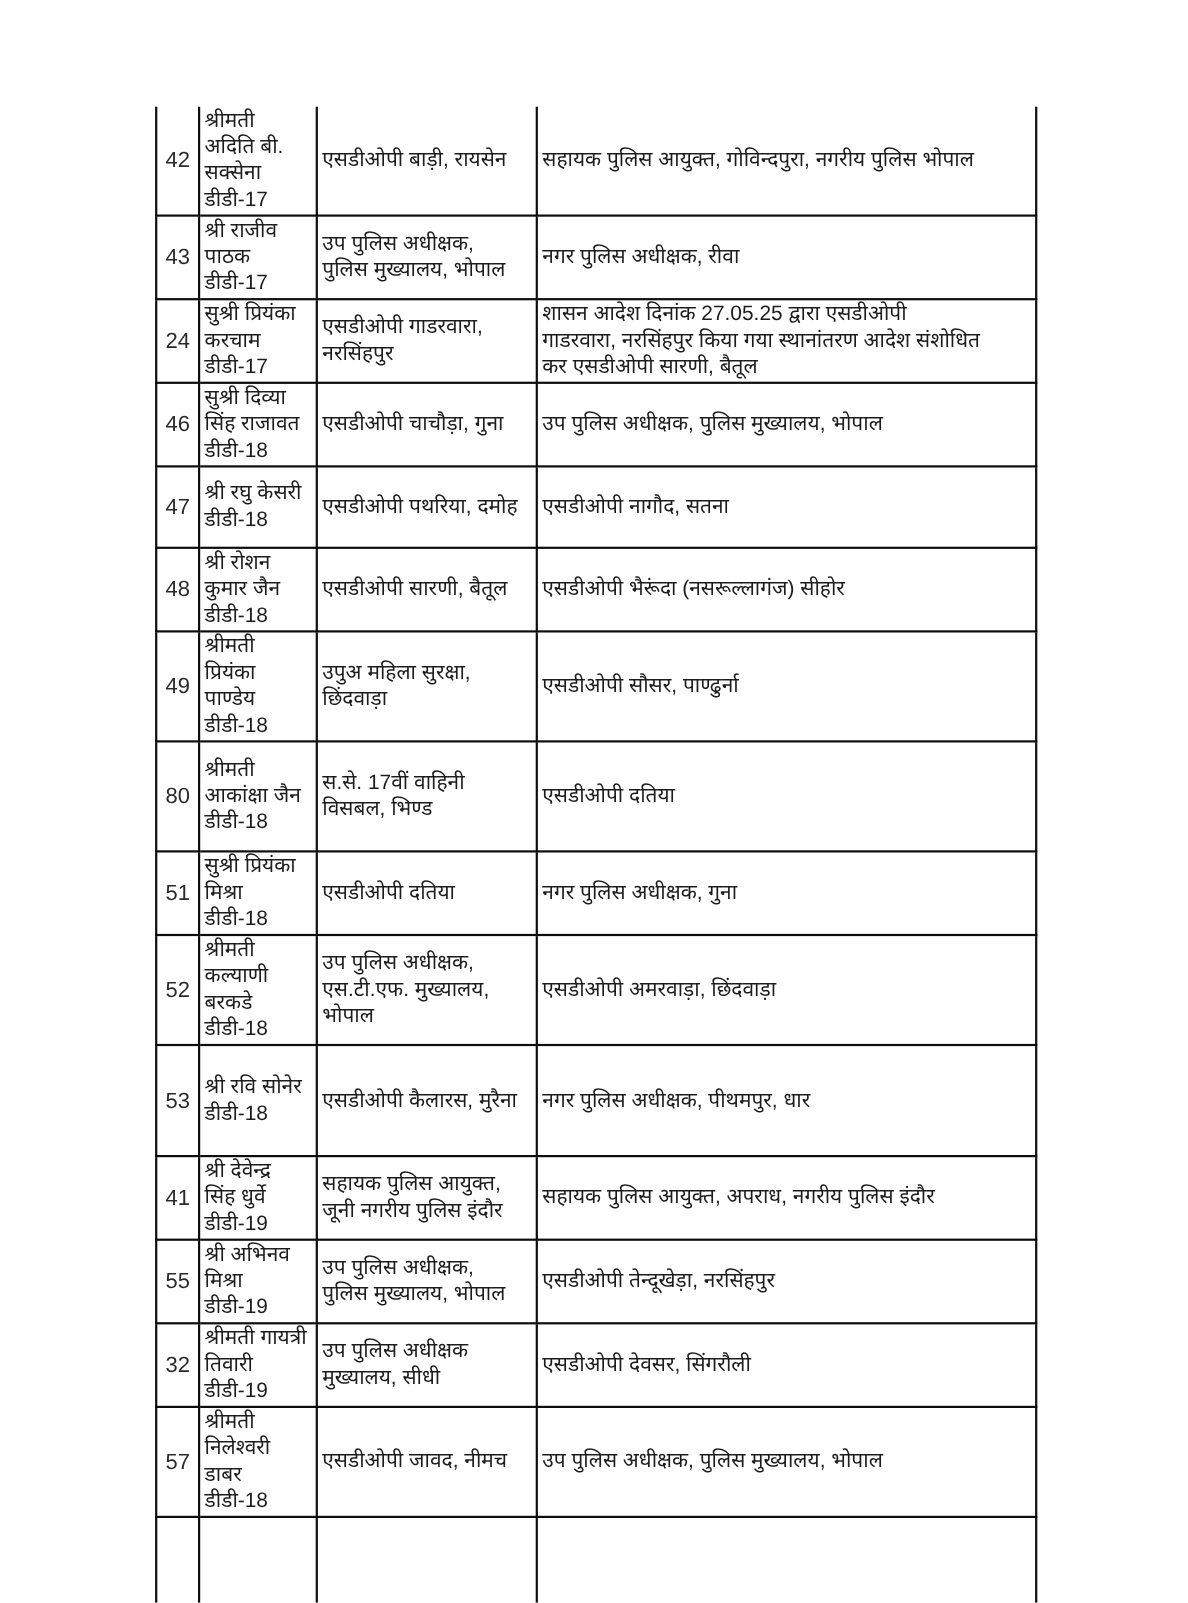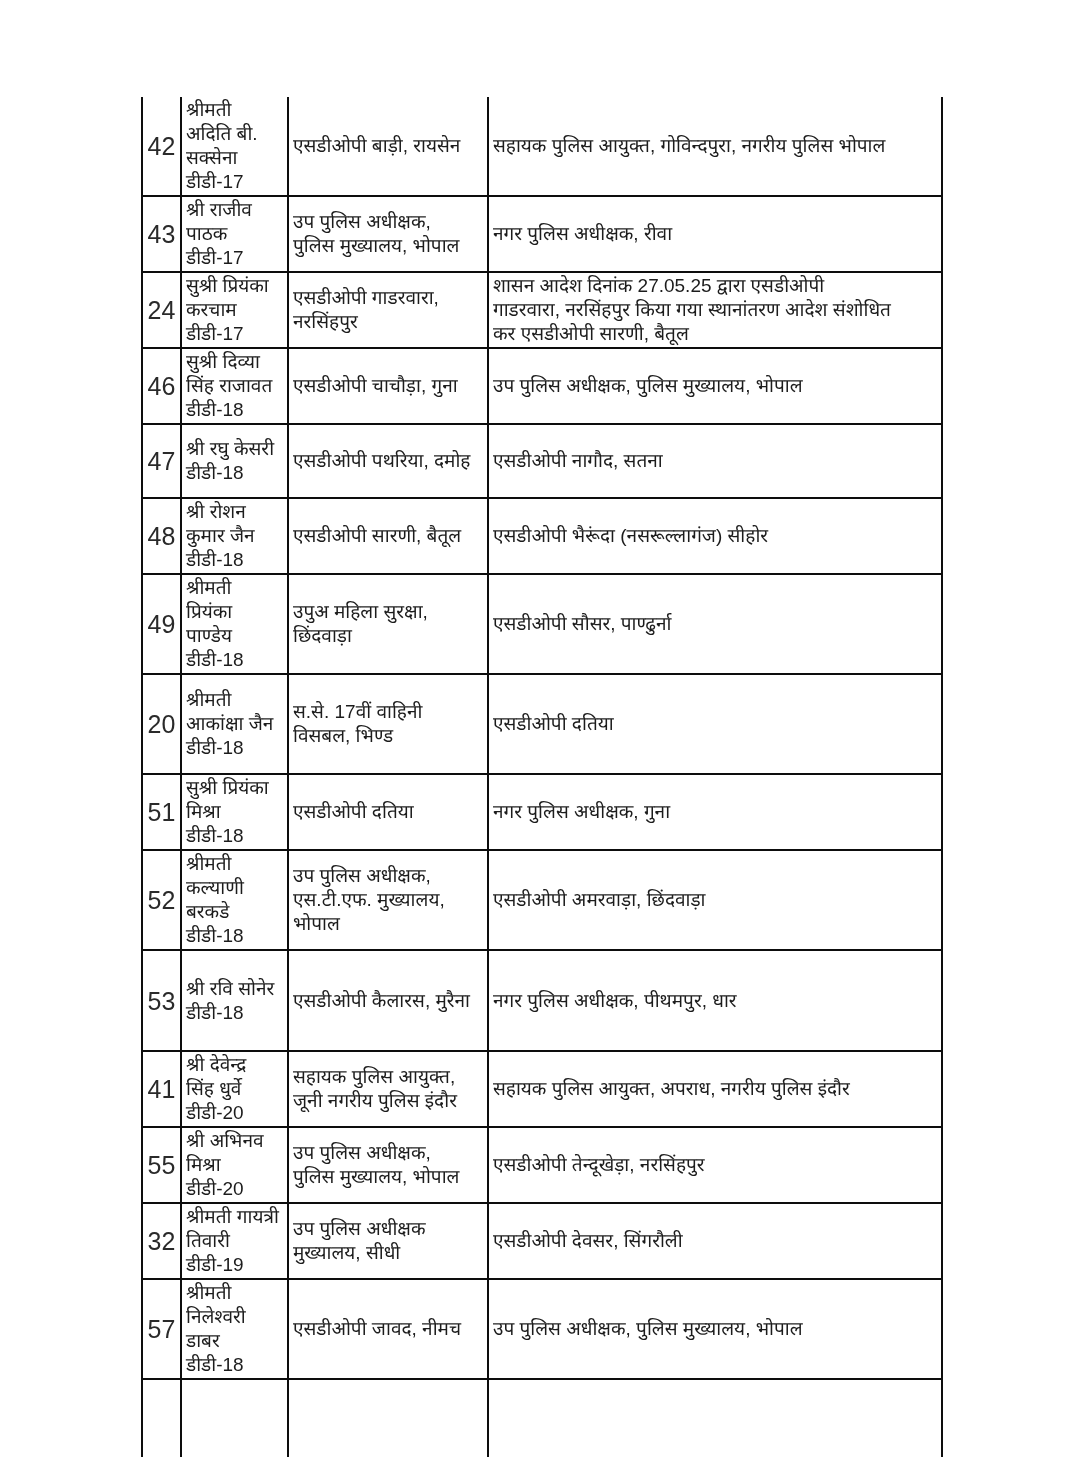--- a/index.html
+++ b/index.html
@@ -28,21 +28,21 @@
     border:2px solid #0d0d0d;
     vertical-align:middle;
     padding:1px 2px 1px 4px;
     font-size:19px;
     line-height:24px;
     white-space:pre-line;
     word-break:break-word;
   }
   td.sl {
     text-align:center;
-    font-size:25px;
+    font-size:20px;
     white-space:normal;
     padding:0;
     color:#2a2a2a;
   }
   
   tbody tr:first-child td { border-top:none; }
   
   tbody tr:nth-child(1)  { height:96px;  }
   tbody tr:nth-child(2)  { height:75px;  }
   tbody tr:nth-child(3)  { height:76px;  }
@@ -131,21 +131,21 @@
     <td class="sl">49</td>
     <td>श्रीमती
 प्रियंका
 पाण्डेय
 डीडी-18</td>
     <td>उपुअ महिला सुरक्षा,
 छिंदवाड़ा</td>
     <td>एसडीओपी सौसर, पाण्ढुर्ना</td>
   </tr>
         <tr>
-    <td class="sl">20</td>
+    <td class="sl">80</td>
     <td>श्रीमती
 आकांक्षा जैन
 डीडी-18</td>
     <td>स.से. 17वीं वाहिनी
 विसबल, भिण्ड</td>
     <td>एसडीओपी दतिया</td>
   </tr>
         <tr>
     <td class="sl">51</td>
     <td>सुश्री प्रियंका
@@ -169,30 +169,30 @@
     <td class="sl">53</td>
     <td>श्री रवि सोनेर
 डीडी-18</td>
     <td>एसडीओपी कैलारस, मुरैना</td>
     <td>नगर पुलिस अधीक्षक, पीथमपुर, धार</td>
   </tr>
         <tr>
     <td class="sl">41</td>
     <td>श्री देवेन्द्र
 सिंह धुर्वे
-डीडी-20</td>
+डीडी-19</td>
     <td>सहायक पुलिस आयुक्त,
 जूनी नगरीय पुलिस इंदौर</td>
     <td>सहायक पुलिस आयुक्त, अपराध, नगरीय पुलिस इंदौर</td>
   </tr>
         <tr>
     <td class="sl">55</td>
     <td>श्री अभिनव
 मिश्रा
-डीडी-20</td>
+डीडी-19</td>
     <td>उप पुलिस अधीक्षक,
 पुलिस मुख्यालय, भोपाल</td>
     <td>एसडीओपी तेन्दूखेड़ा, नरसिंहपुर</td>
   </tr>
         <tr>
     <td class="sl">32</td>
     <td>श्रीमती गायत्री
 तिवारी
 डीडी-19</td>
     <td>उप पुलिस अधीक्षक

